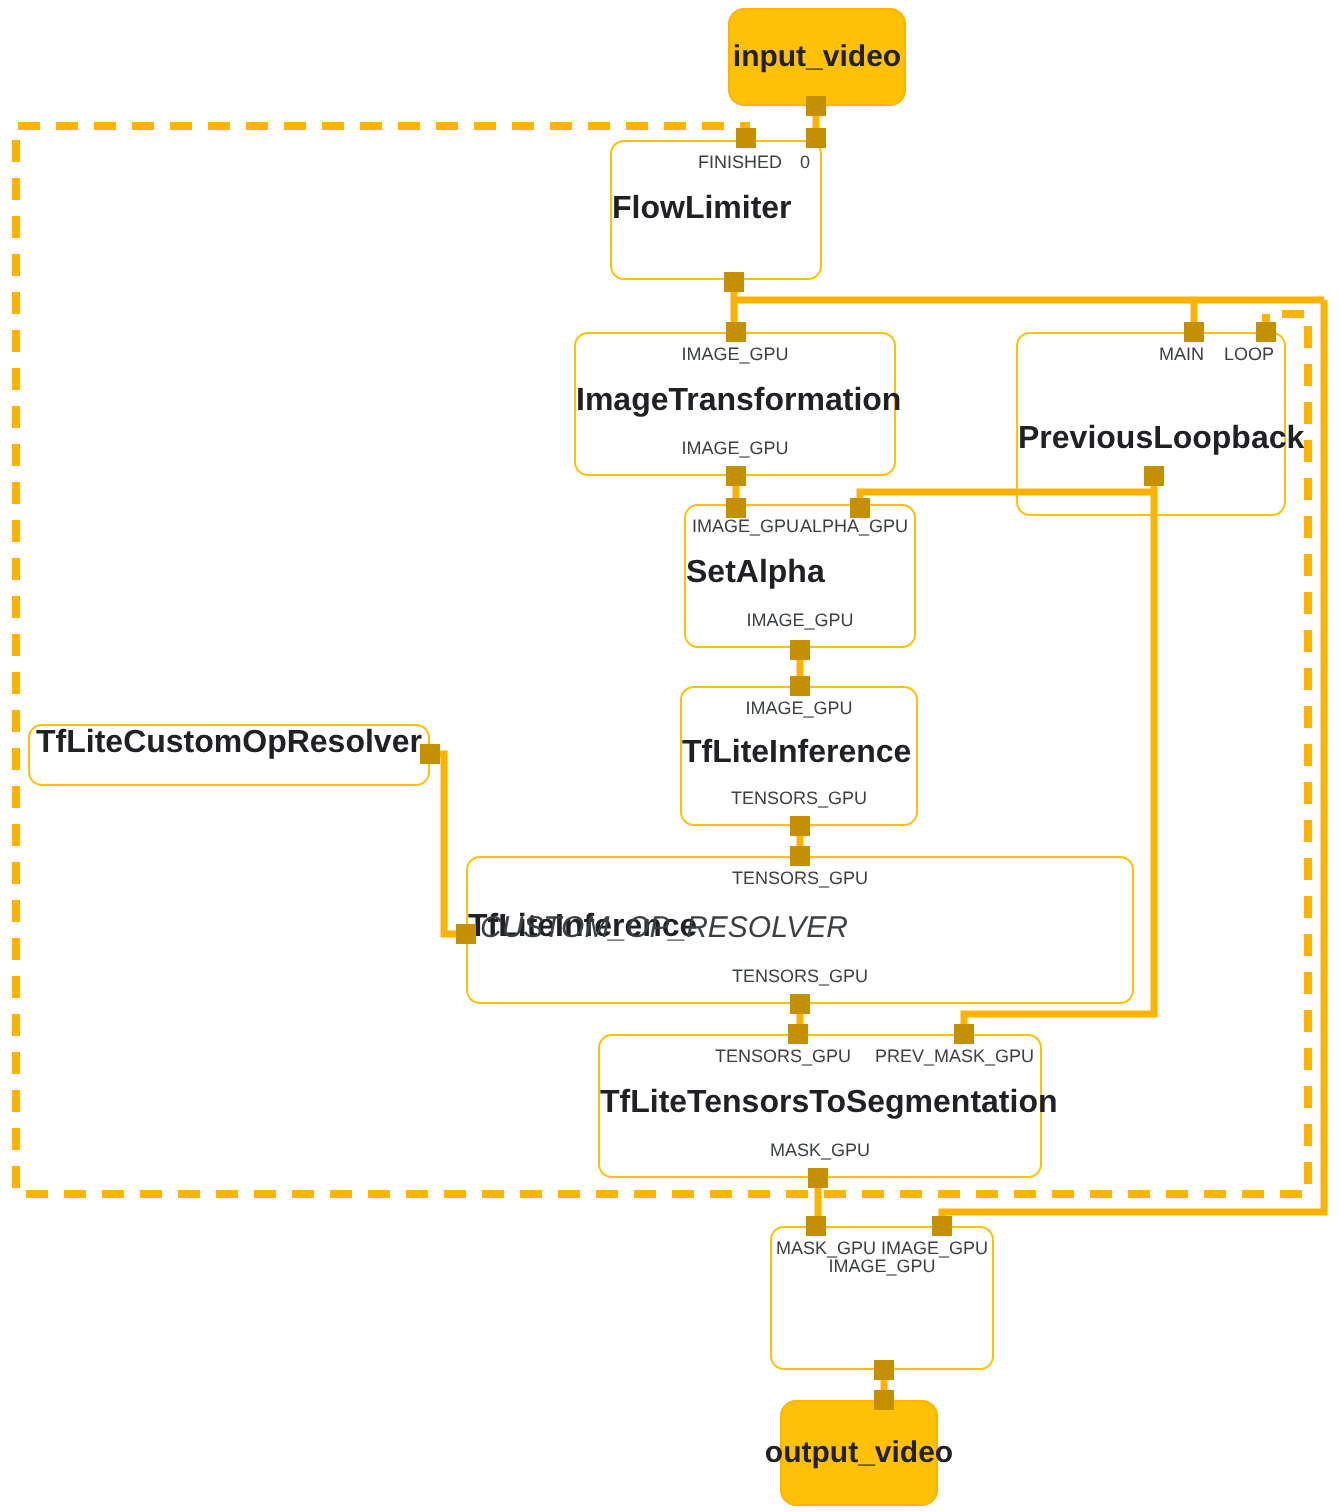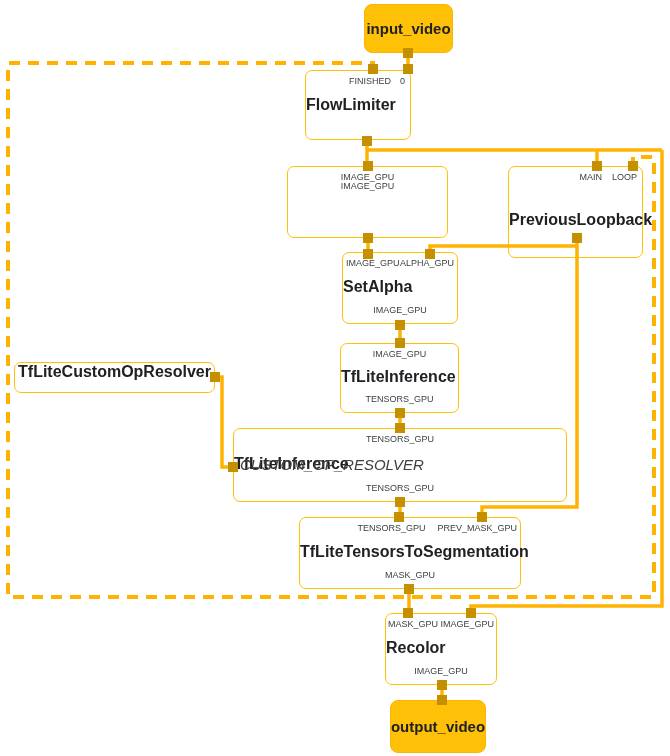--- a/index.html
+++ b/index.html
@@ -28,21 +28,21 @@
   #n-input   {left:364px;top:4px;  width:89px; height:49px;}
   #n-flow    {left:305px;top:70px; width:106px; height:70px;}
   #n-imgt    {left:287px;top:166px;width:161px;height:72px;}
   #n-prevlb  {left:508px;top:166px;width:135px;height:92px;}
   #n-setalpha{left:342px;top:252px;width:116px;height:72px;}
   #n-conv    {left:340px;top:343px;width:119px;height:70px;}
   #n-resolver{left:14px; top:362px;width:201px;height:31px;justify-content:flex-start;}
   #n-infer   {left:233px;top:428px;width:334px;height:74px;}
   #n-tts     {left:299px;top:517px;width:222px;height:72px;}
   #n-recolor {left:385px;top:613px;width:112px;height:72px;}
-  #n-output  {left:390px;top:700px;width:96px;height:53px;}
+  #n-output  {left:390px;top:700px;width:79px;height:53px;}
 
   #n-flow .prow.top{padding-right:5px;gap:9px;}
   #n-prevlb .prow.top{padding-right:5px;gap:10px;}
   #n-setalpha .prow{padding-left:3px;padding-right:3px;}
   #n-tts .prow.top{padding-right:3px;gap:12px;}
   #n-recolor .prow.top{padding-left:2px;padding-right:2px;}
 </style>
 </head>
 <body>
 
@@ -60,20 +60,23 @@
     <div class="mid">
         <span class="title">FlowLimiter</span>
       </div>
     <div class="spacer"></div>
   </div>
 
   <div class="node" id="n-imgt">
     <div class="prow top center">
       <span>IMAGE_GPU</span>
     </div>
+    <div class="mid">
+        <span class="title">ImageTransformation</span>
+      </div>
     <div class="prow bottom center">
       <span>IMAGE_GPU</span>
     </div>
   </div>
 
   <div class="node" id="n-prevlb">
     <div class="prow top right">
       <span>MAIN</span>
       <span>LOOP</span>
     </div>
@@ -135,23 +138,20 @@
     <div class="prow bottom center">
       <span>MASK_GPU</span>
     </div>
   </div>
 
   <div class="node" id="n-recolor">
     <div class="prow top between">
       <span>MASK_GPU</span>
       <span>IMAGE_GPU</span>
     </div>
-    <div class="mid">
-        <span class="title">Recolor</span>
-      </div>
     <div class="prow bottom center">
       <span>IMAGE_GPU</span>
     </div>
   </div>
 
   <div class="node io" id="n-output">
     <span class="title">output_video</span>
   </div>
 
   <svg id="edges" width="670" height="756" viewBox="0 0 670 756">

